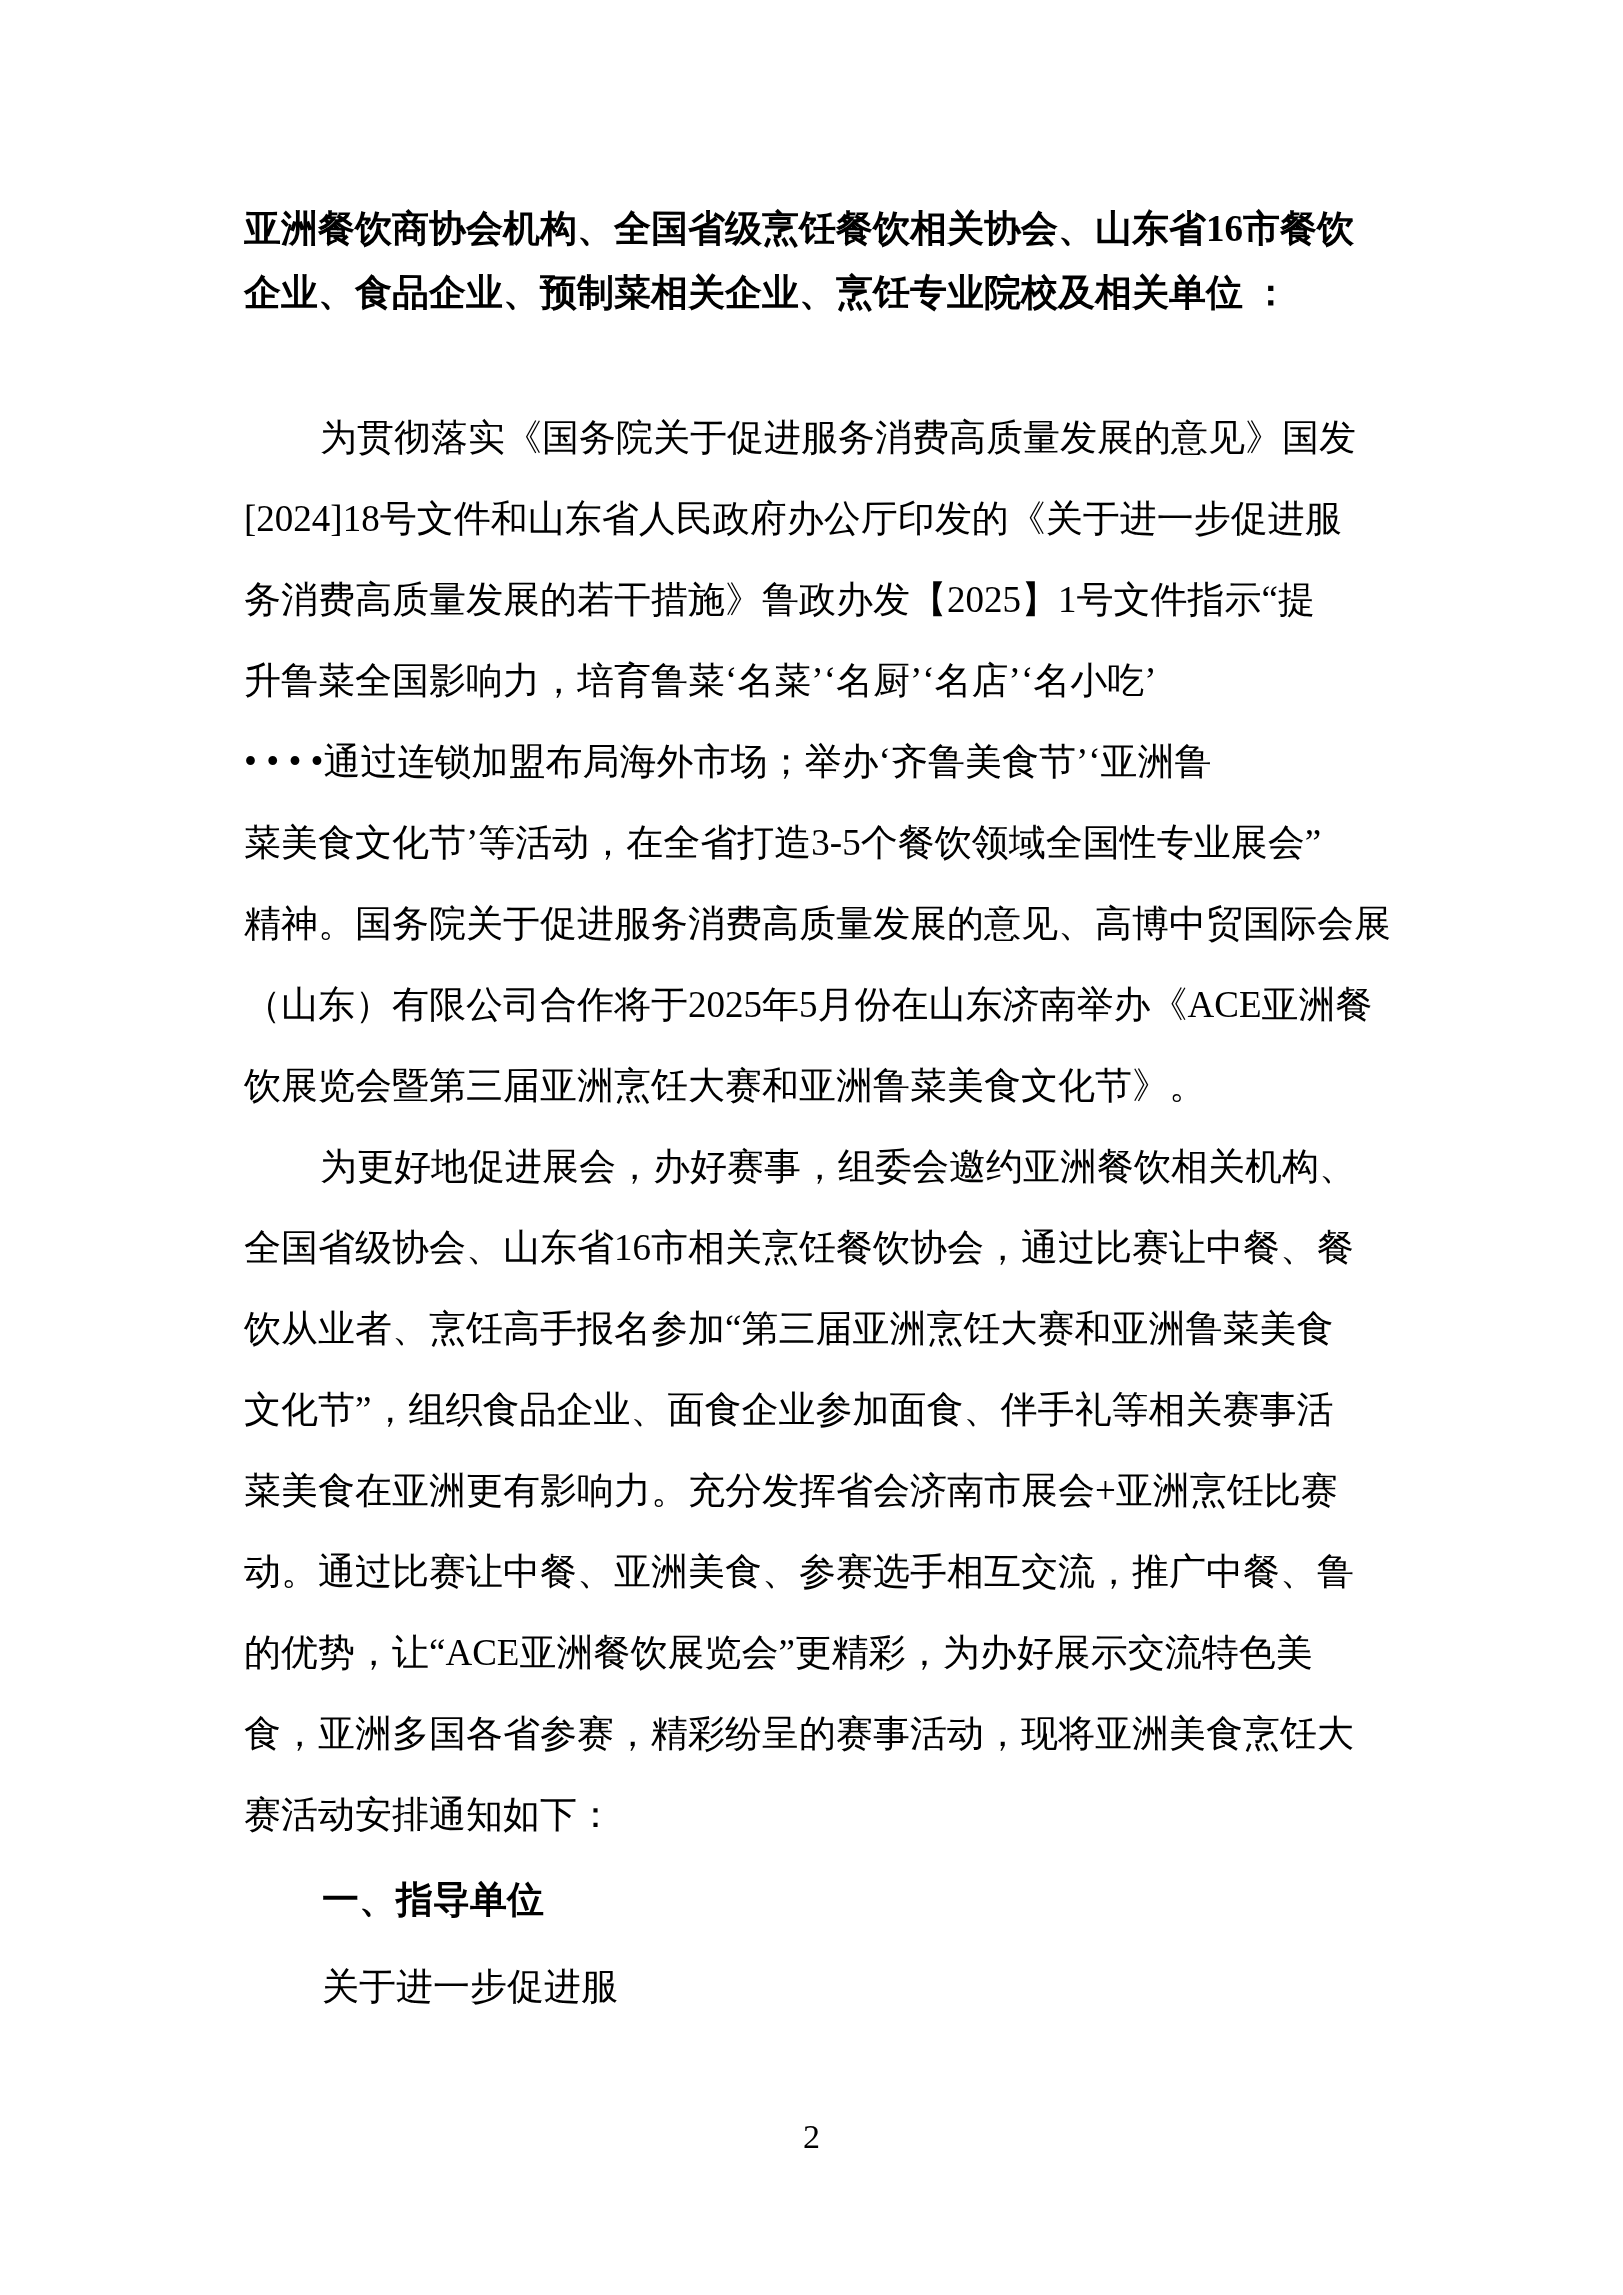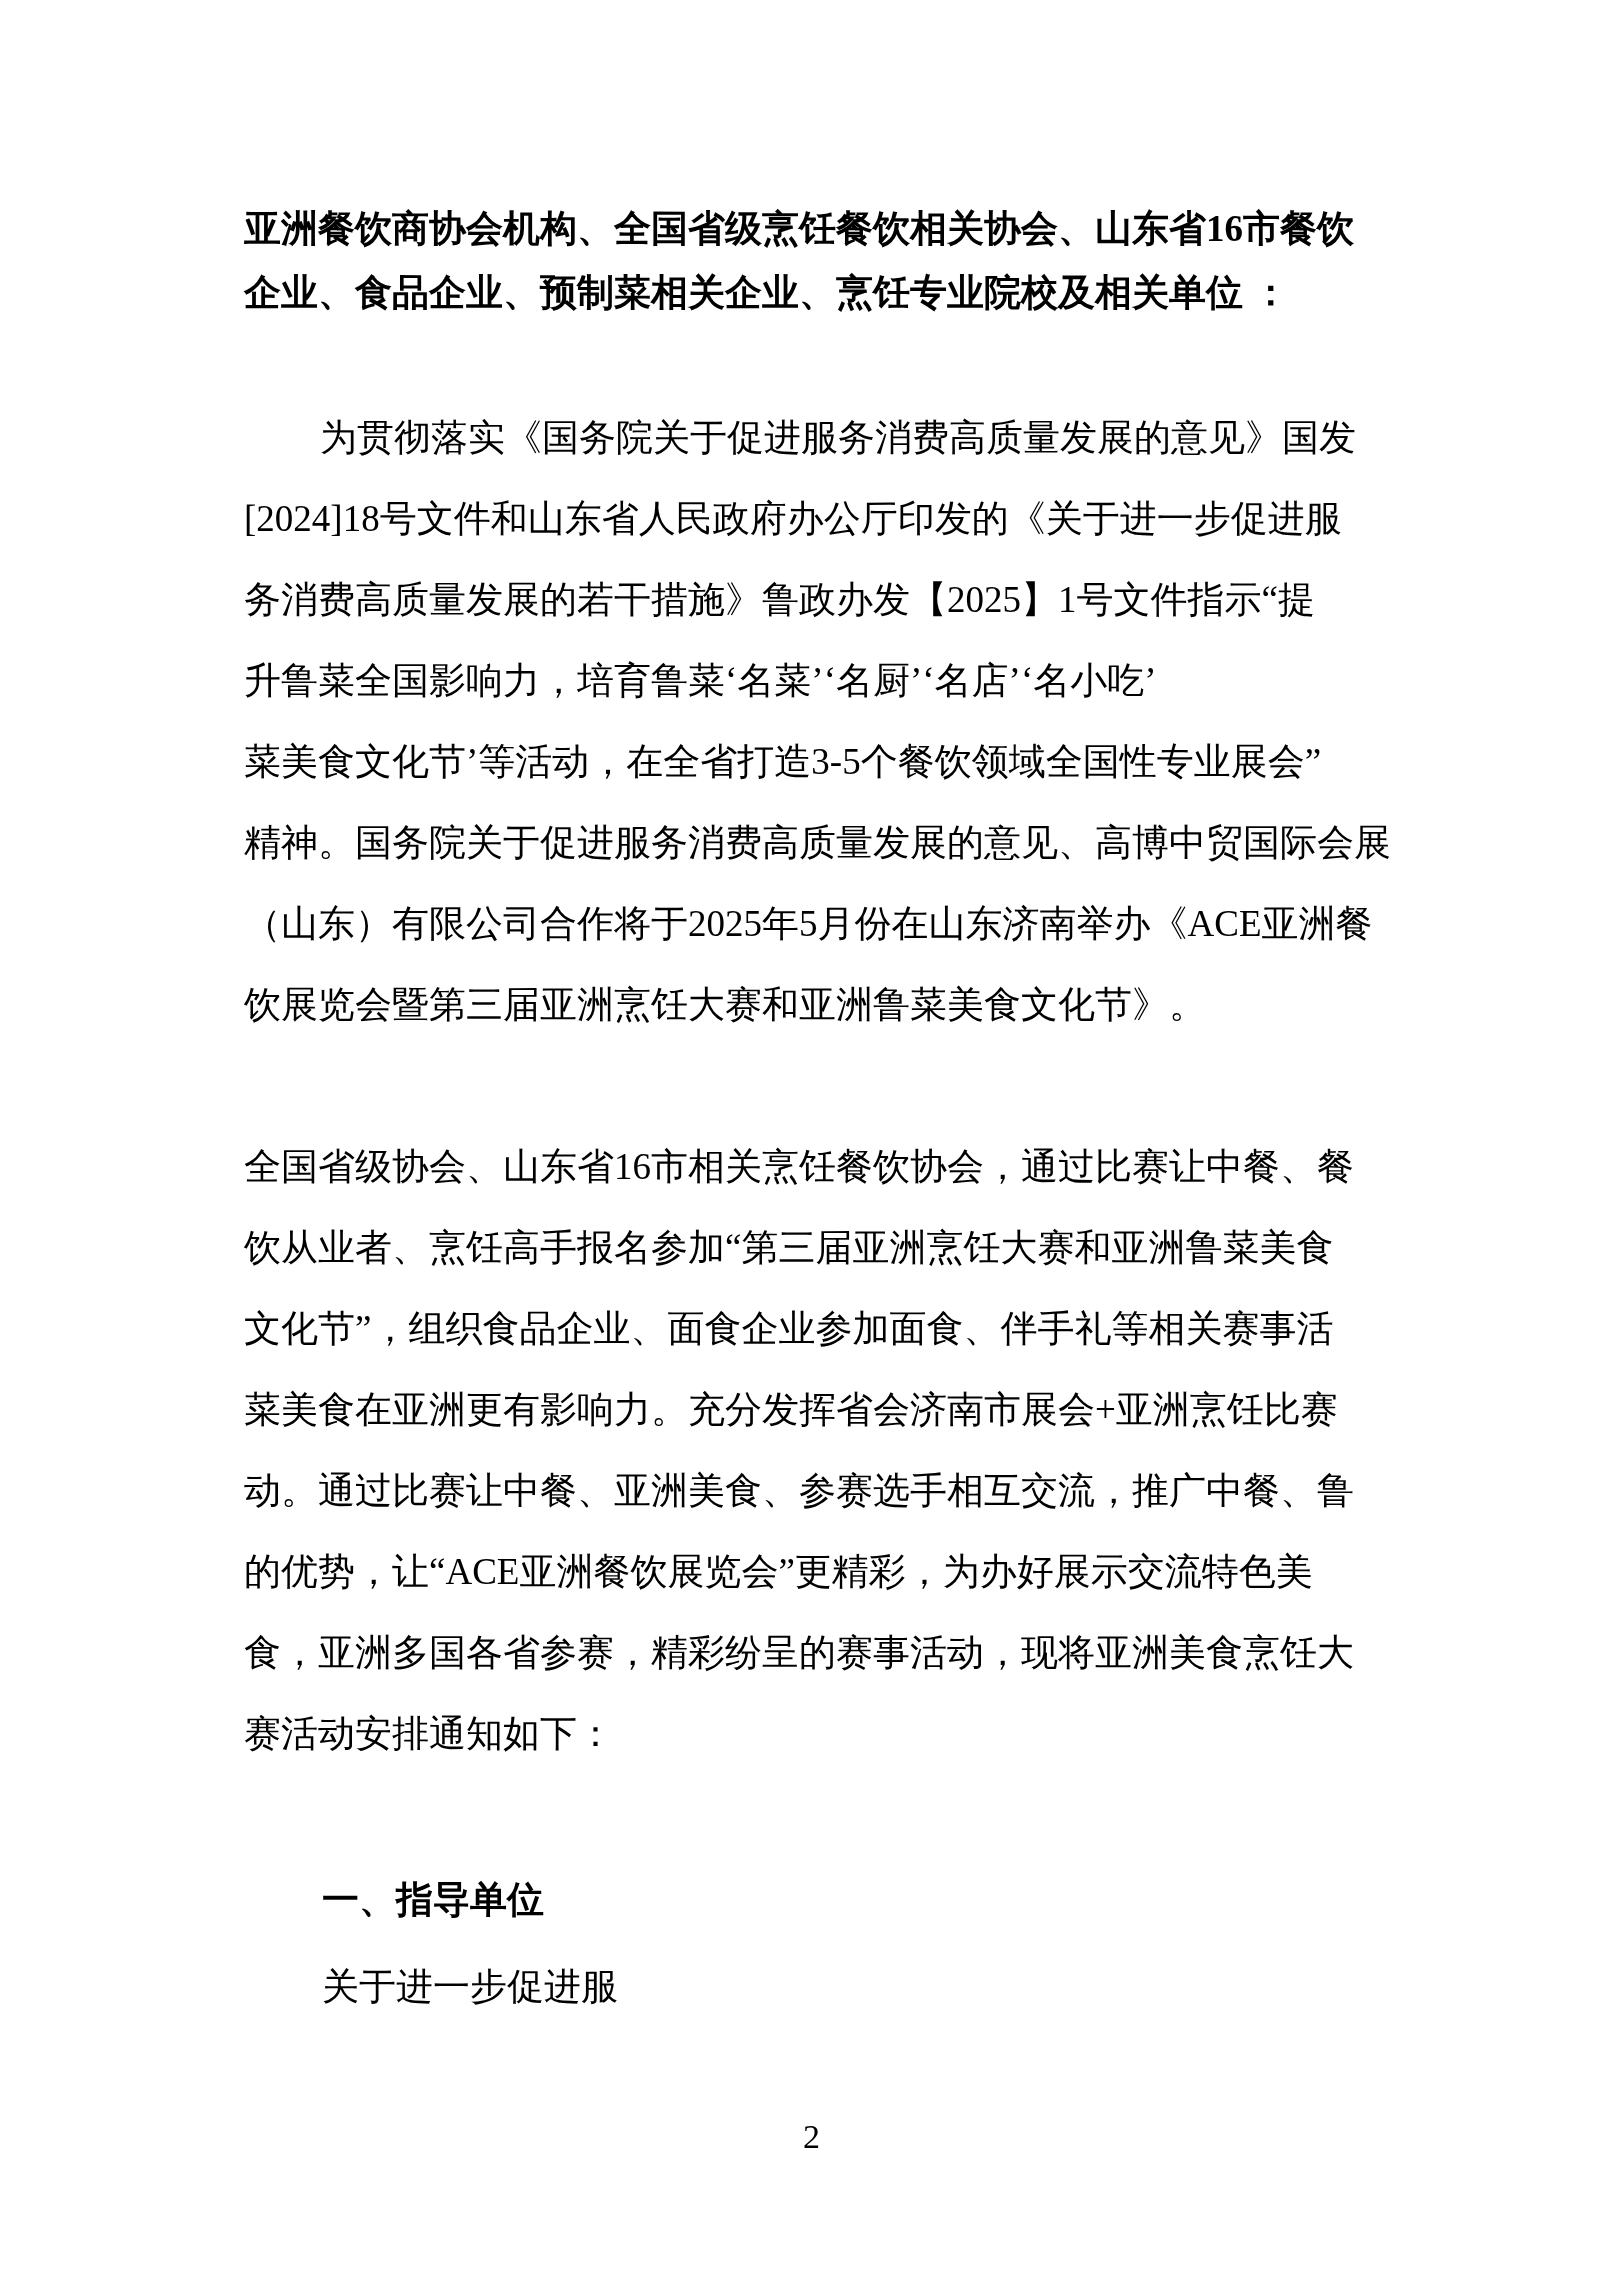--- a/index.html
+++ b/index.html
@@ -85,27 +85,29 @@
   <div class="salutation">
     <div class="line">亚洲餐饮商协会机构、全国省级烹饪餐饮相关协会、山东省16市餐饮</div>
     <div class="line">企业、食品企业、预制菜相关企业、烹饪专业院校及相关单位 ：</div>
   </div>
 
   <div class="body-block" id="para1">
     <div class="line indent">为贯彻落实《国务院关于促进服务消费高质量发展的意见》国发</div>
     <div class="line">[2024]18号文件和山东省人民政府办公厅印发的《关于进一步促进服</div>
     <div class="line">务消费高质量发展的若干措施》鲁政办发【2025】1号文件指示“提</div>
     <div class="line">升鲁菜全国影响力，培育鲁菜‘名菜’‘名厨’‘名店’‘名小吃’</div>
+    <div class="line">• • • •通过连锁加盟布局海外市场；举办‘齐鲁美食节’‘亚洲鲁</div>
     <div class="line">菜美食文化节’等活动，在全省打造3-5个餐饮领域全国性专业展会”</div>
     <div class="line">精神。国务院关于促进服务消费高质量发展的意见、高博中贸国际会展</div>
     <div class="line">（山东）有限公司合作将于2025年5月份在山东济南举办《ACE亚洲餐</div>
     <div class="line">饮展览会暨第三届亚洲烹饪大赛和亚洲鲁菜美食文化节》。</div>
   </div>
 
   <div class="body-block" id="para2">
+    <div class="line indent">为更好地促进展会，办好赛事，组委会邀约亚洲餐饮相关机构、</div>
     <div class="line">全国省级协会、山东省16市相关烹饪餐饮协会，通过比赛让中餐、餐</div>
     <div class="line">饮从业者、烹饪高手报名参加“第三届亚洲烹饪大赛和亚洲鲁菜美食</div>
     <div class="line">文化节”，组织食品企业、面食企业参加面食、伴手礼等相关赛事活</div>
     <div class="line">菜美食在亚洲更有影响力。充分发挥省会济南市展会+亚洲烹饪比赛</div>
     <div class="line">动。通过比赛让中餐、亚洲美食、参赛选手相互交流，推广中餐、鲁</div>
     <div class="line">的优势，让“ACE亚洲餐饮展览会”更精彩，为办好展示交流特色美</div>
     <div class="line">食，亚洲多国各省参赛，精彩纷呈的赛事活动，现将亚洲美食烹饪大</div>
     <div class="line">赛活动安排通知如下：</div>
   </div>
 

